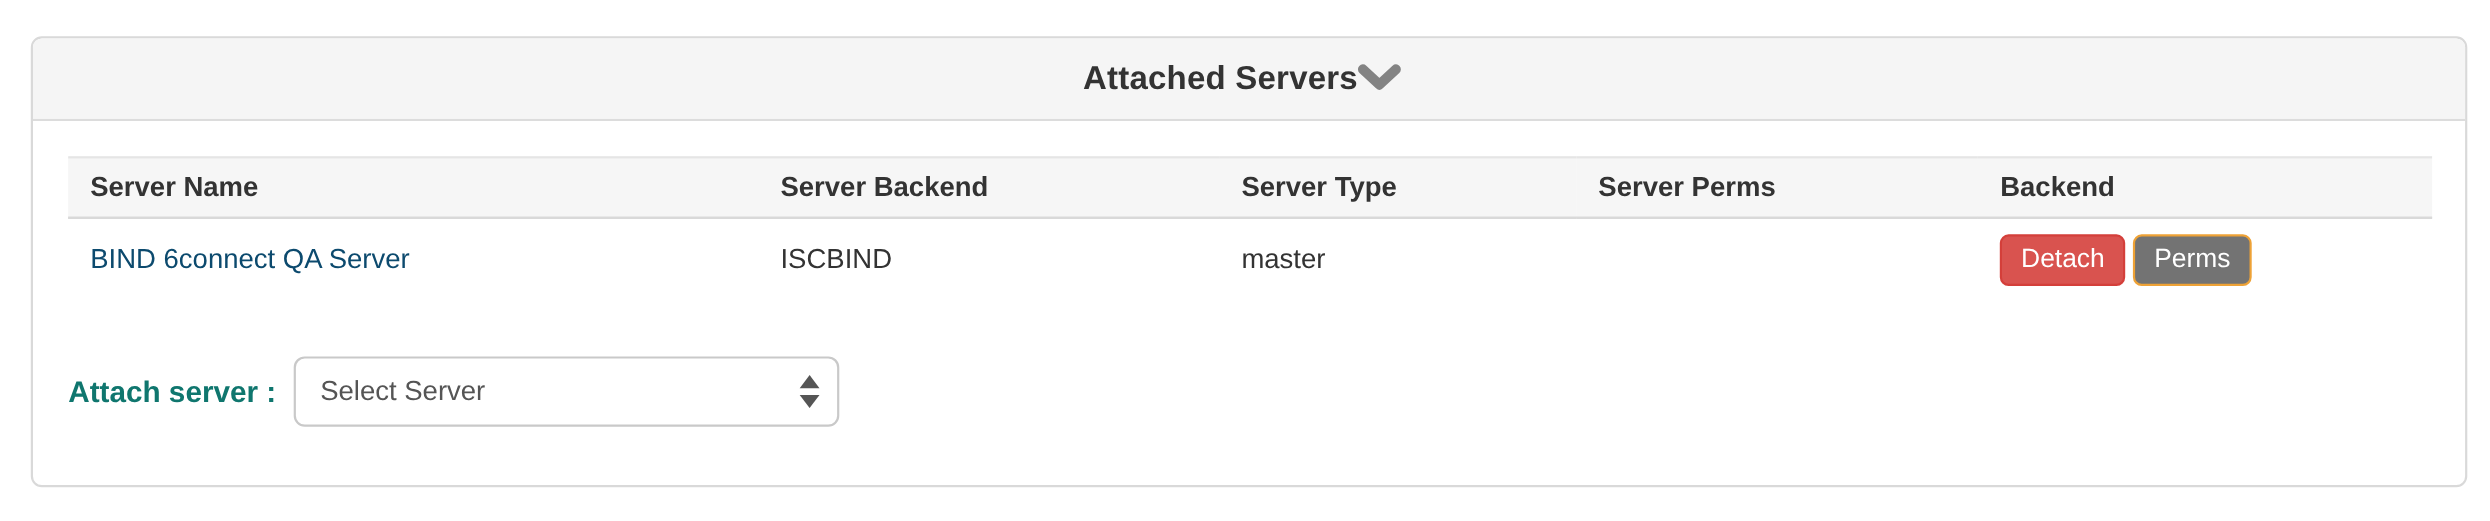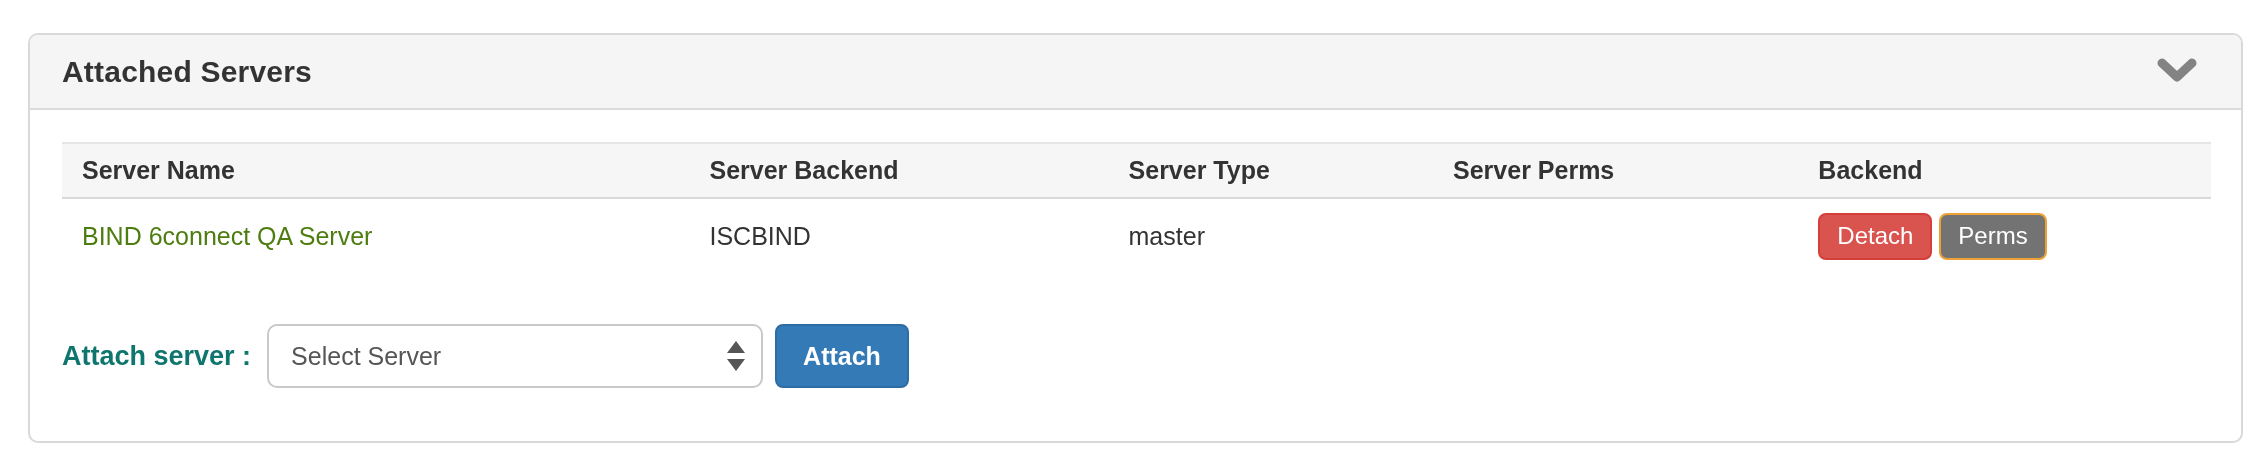--- a/index.html
+++ b/index.html
@@ -26,21 +26,21 @@
     border-radius: 10px;
   }
   .panel-heading {
     box-sizing: border-box;
     height: 75px;
     background: #f5f5f5;
     border-bottom: 2px solid #dcdcdc;
     border-radius: 8px 8px 0 0;
     display: flex;
     align-items: center;
-    justify-content: space-between;
+    justify-content: center;
     padding: 0 44px 0 32px;
   }
   .panel-title {
     font-size: 30px;
     font-weight: bold;
     color: #333;
     letter-spacing: 0.2px;
   }
   .collapse-toggle {
     display: inline-flex;
@@ -70,21 +70,21 @@
   }
   table.servers td {
     box-sizing: border-box;
     height: 76px;
     padding: 0 0 0 20px;
     font-size: 25px;
     color: #333;
     vertical-align: middle;
   }
   a.server-link {
-    color: #4d7c0f;
+    color: #0c4a6e;
     text-decoration: none;
     cursor: pointer;
   }
   .btn {
     display: inline-block;
     box-sizing: border-box;
     border-radius: 8px;
     font-family: inherit;
     font-size: 24px;
     line-height: 1;
@@ -205,18 +205,17 @@
           <select>
             <option>Select Server</option>
           </select>
           <span class="select-arrows">
             <svg width="22" height="36" viewBox="0 0 22 36">
               <polygon points="11,3 20,15 2,15" fill="#555"></polygon>
               <polygon points="2,21 20,21 11,33" fill="#555"></polygon>
             </svg>
           </span>
         </span>
-        <button class="btn-attach">Attach</button>
       </div>
     </div>
 
   </div>
 </div>
 
 </body></html>

